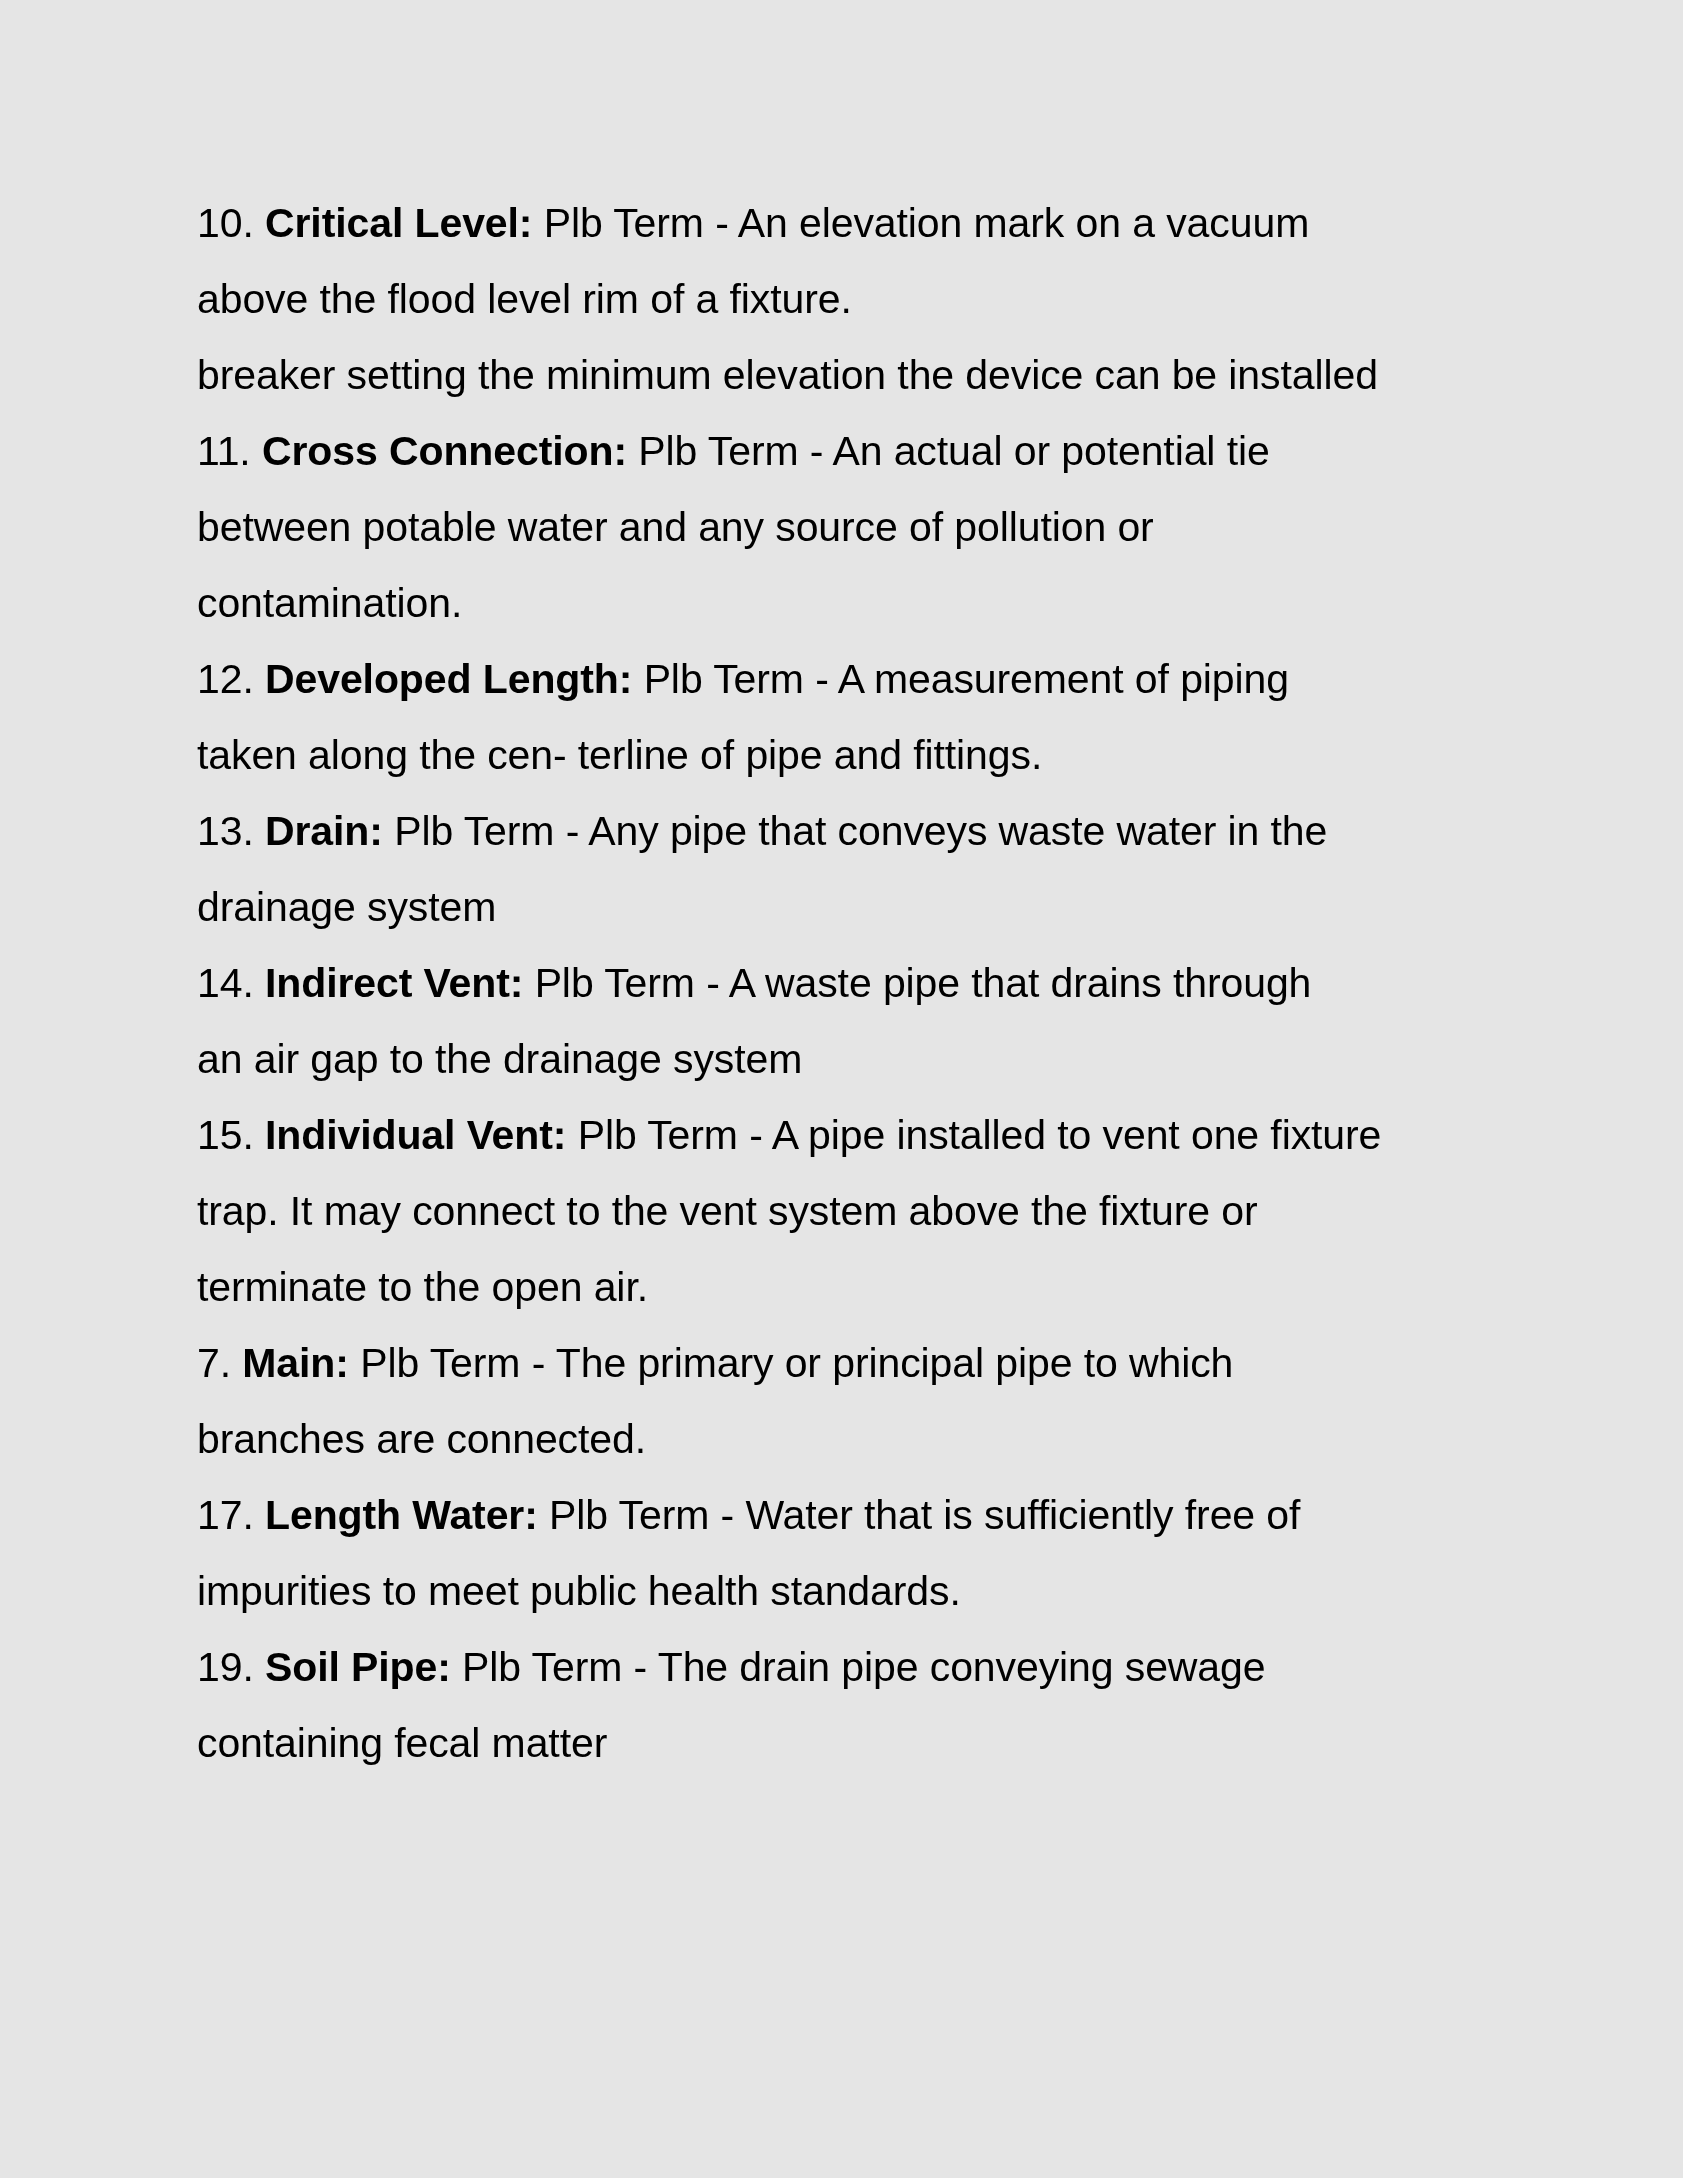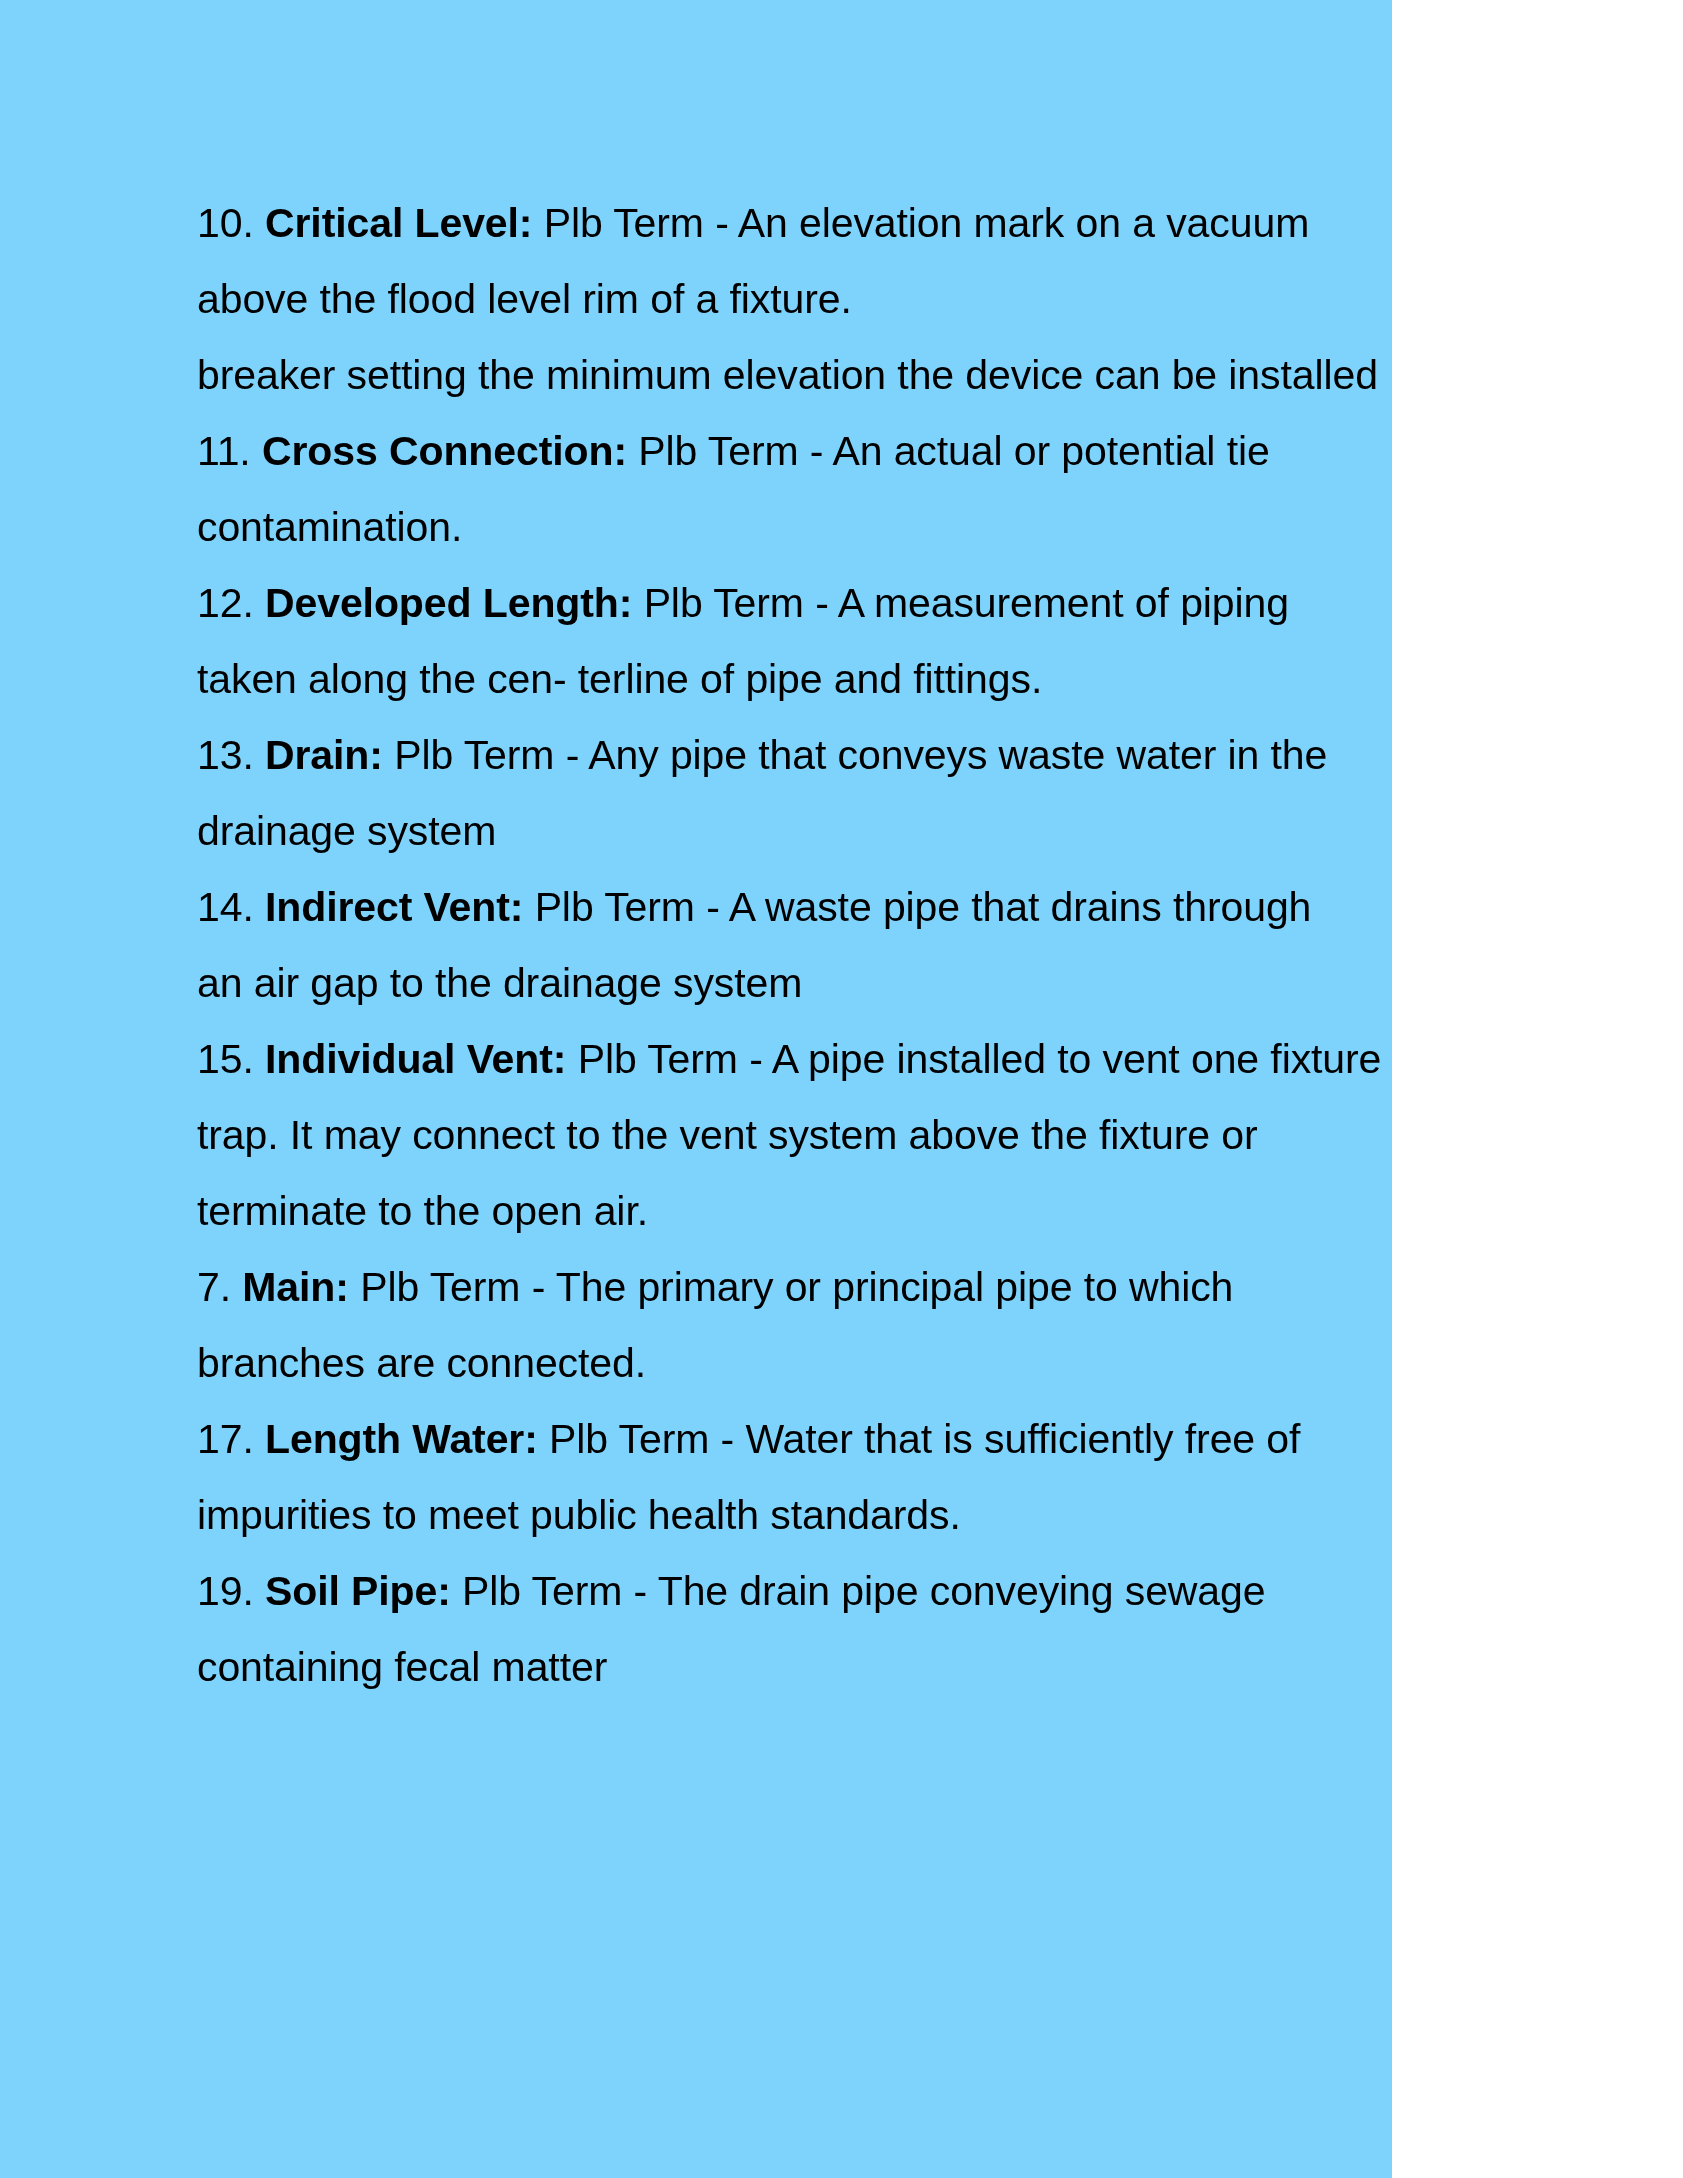--- a/index.html
+++ b/index.html
@@ -7,24 +7,24 @@
     padding: 0;
   }
   body {
     width: 1683px;
     height: 2178px;
     background: #ffffff;
     overflow: hidden;
   }
   .page {
     box-sizing: border-box;
-    width: 1392px;
+    width: 1683px;
     height: 2178px;
     padding: 185px 79px 0 197px;
-    background: #7dd3fc;
+    background: #e5e5e5;
   }
   .glossary {
     color: #000000;
   }
   .line {
     font-family: "Liberation Sans", "DejaVu Sans", sans-serif;
     font-size: 41px;
     line-height: 76px;
     letter-spacing: -0.1px;
     color: #000000;
@@ -39,20 +39,21 @@
 
 <main class="page">
   <section class="glossary" id="glossary-list" style="color: rgb(0, 0, 0);">
       <div>
         <div class="line"><span class="num">10.</span> <span class="term">Critical Level:</span> <span class="def">Plb Term - An elevation mark on a vacuum</span></div>
         <div class="line">above the flood level rim of a fixture.</div>
         <div class="line">breaker setting the minimum elevation the device can be installed</div>
       </div>
       <div>
         <div class="line"><span class="num">11.</span> <span class="term">Cross Connection:</span> <span class="def">Plb Term - An actual or potential tie</span></div>
+        <div class="line">between potable water and any source of pollution or</div>
         <div class="line">contamination.</div>
       </div>
       <div>
         <div class="line"><span class="num">12.</span> <span class="term">Developed Length:</span> <span class="def">Plb Term - A measurement of piping</span></div>
         <div class="line">taken along the cen- terline of pipe and fittings.</div>
       </div>
       <div>
         <div class="line"><span class="num">13.</span> <span class="term">Drain:</span> <span class="def">Plb Term - Any pipe that conveys waste water in the</span></div>
         <div class="line">drainage system</div>
       </div>

